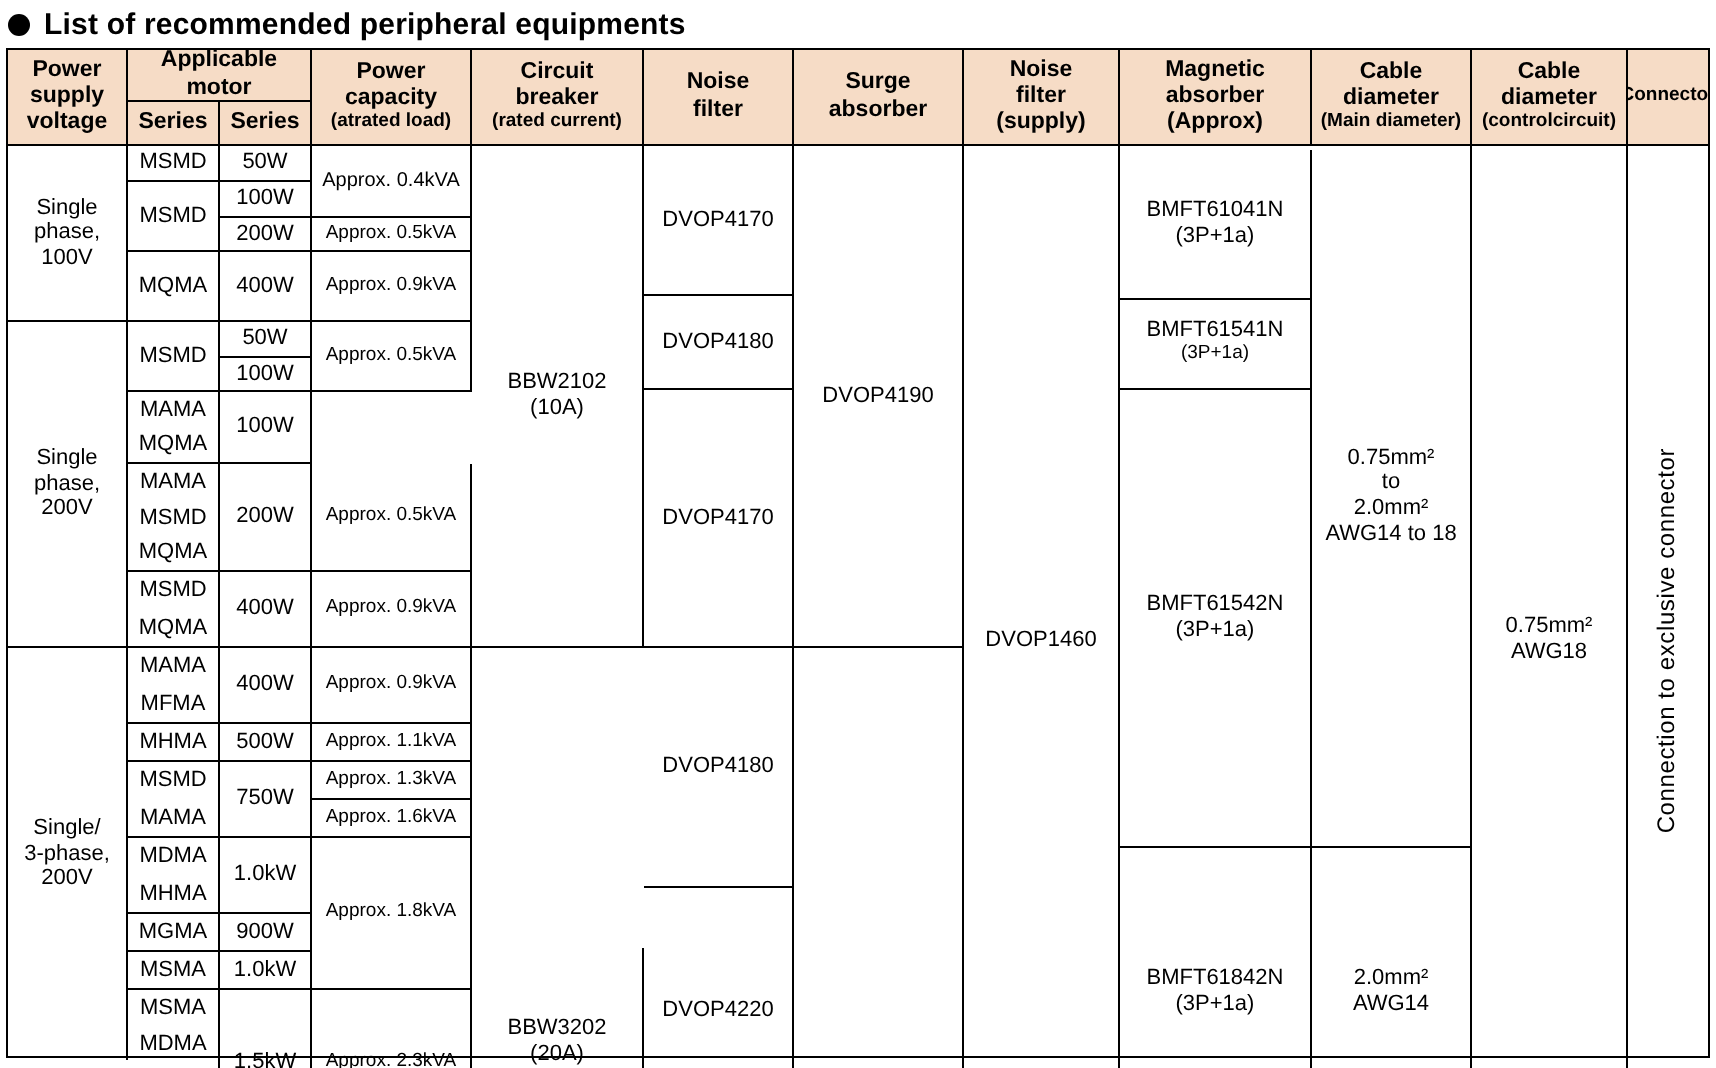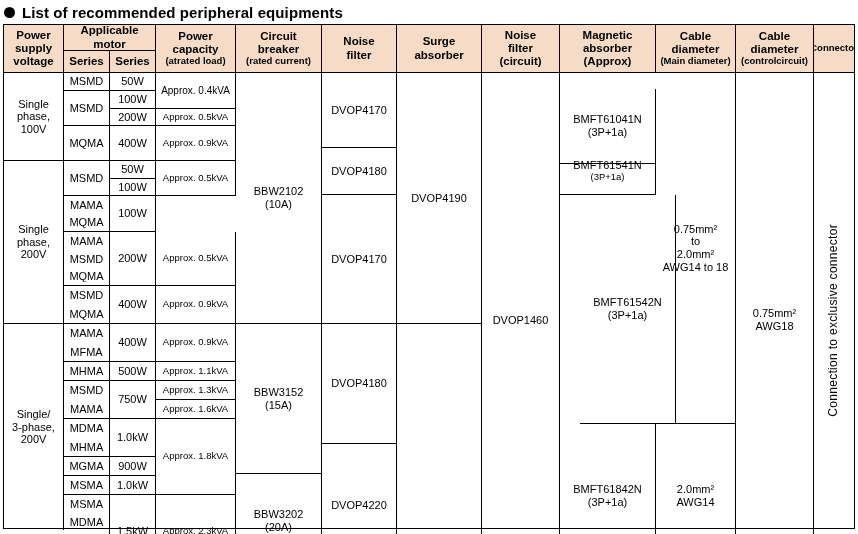--- a/index.html
+++ b/index.html
@@ -127,21 +127,21 @@
     </div>
 
     <div class="cell hdr multi" style="left:393px;top:0;width:85px;height:48px;">
       <span>Surge</span>
       <span>absorber</span>
     </div>
 
     <div class="cell hdr multi" style="left:478px;top:0;width:78px;height:48px;">
       <span>Noise</span>
       <span>filter</span>
-      <span>(circuit)</span>
+      <span>(supply)</span>
     </div>
 
     <div class="cell hdr multi" style="left:556px;top:0;width:96px;height:48px;">
       <span>Magnetic</span>
       <span>absorber</span>
       <span>(Approx)</span>
     </div>
 
     <div class="cell hdr multi" style="left:652px;top:0;width:80px;height:48px;">
       <span>Cable</span>
@@ -330,24 +330,20 @@
       <span>Approx. 1.8kVA</span>
     </div>
     <div class="cell bd-r smaller" style="left:152px;top:470px;width:80px;height:72px;">
       <span>Approx. 2.3kVA</span>
     </div>
 
     <div class="cell bd-r bd-b multi" style="left:232px;top:48px;width:86px;height:251px;">
       <span>BBW2102</span>
       <span>(10A)</span>
     </div>
-    <div class="cell bd-r bd-b multi" style="left:232px;top:299px;width:86px;height:150px;">
-      <span>BBW3152</span>
-      <span>(15A)</span>
-    </div>
     <div class="cell bd-r multi" style="left:232px;top:449px;width:86px;height:93px;">
       <span>BBW3202</span>
       <span>(20A)</span>
     </div>
 
     <div class="cell bd-r bd-b" style="left:318px;top:48px;width:75px;height:75px;">
       <span>DVOP4170</span>
     </div>
     <div class="cell bd-r bd-b" style="left:318px;top:123px;width:75px;height:47px;">
       <span>DVOP4180</span>
@@ -364,29 +360,29 @@
 
     <div class="cell bd-r bd-b" style="left:393px;top:48px;width:85px;height:251px;align-items:center;">
       <span>DVOP4190</span>
     </div>
     <div class="cell bd-r" style="left:393px;top:299px;width:85px;height:243px;"></div>
 
     <div class="cell bd-r" style="left:478px;top:48px;width:78px;height:494px;">
       <span>DVOP1460</span>
     </div>
 
-    <div class="cell bd-r bd-b multi" style="left:556px;top:64px;width:96px;height:75px;">
+    <div class="cell bd-r bd-b multi" style="left:556px;top:50px;width:96px;height:75px;">
       <span>BMFT61041N</span>
       <span>(3P+1a)</span>
     </div>
     <div class="cell bd-r bd-b multi" style="left:556px;top:123px;width:96px;height:47px;">
       <span>BMFT61541N</span>
       <span class="smaller">(3P+1a)</span>
     </div>
-    <div class="cell bd-r bd-b multi" style="left:576px;top:170px;width:96px;height:229px;">
+    <div class="cell bd-r bd-b multi" style="left:556px;top:170px;width:96px;height:229px;">
       <span>BMFT61542N</span>
       <span>(3P+1a)</span>
     </div>
     <div class="cell bd-r multi" style="left:556px;top:399px;width:96px;height:143px;">
       <span>BMFT61842N</span>
       <span>(3P+1a)</span>
     </div>
 
     <div class="cell bd-r bd-b multi" style="left:652px;top:48px;width:80px;height:351px;">
       <span>0.75mm²</span>

